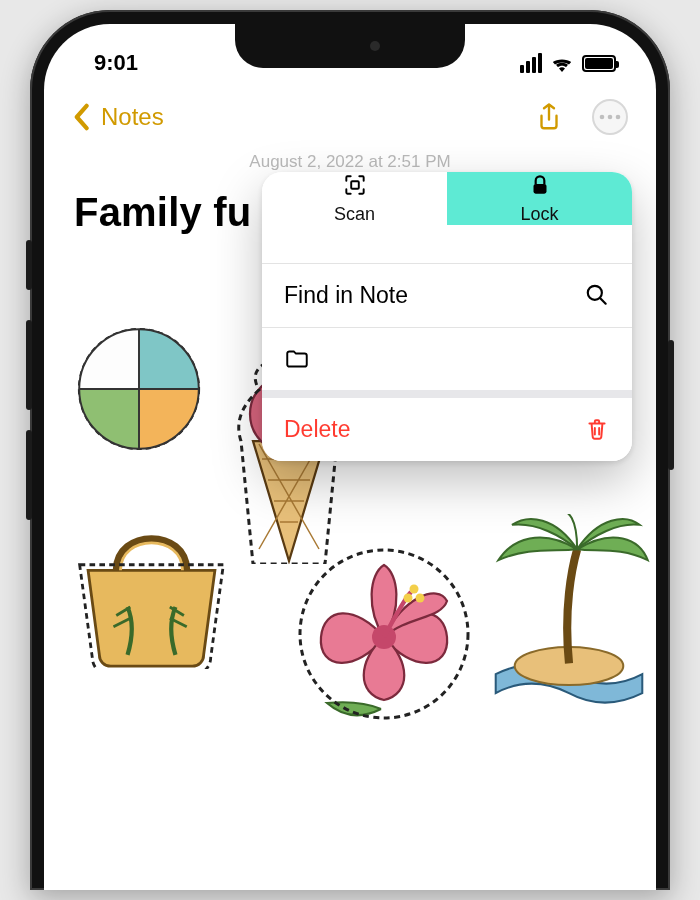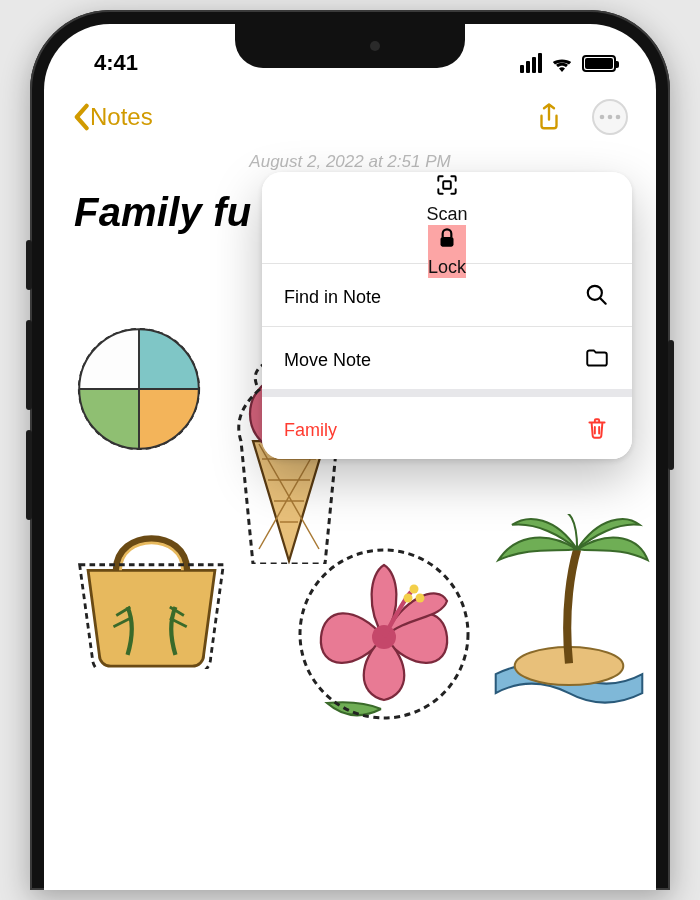--- a/index.html
+++ b/index.html
@@ -43,53 +43,53 @@
   .cell-bars span:nth-child(3){height:16px} .cell-bars span:nth-child(4){height:20px}
   .wifi-icon { width:24px; height:18px; }
   .battery { width:34px; height:17px; border:2px solid #000; border-radius:4px; position:relative; }
   .battery::after { content:""; position:absolute; right:-5px; top:4px; width:3px; height:7px; background:#000; border-radius:0 2px 2px 0;}
   .battery .fill { position:absolute; left:1px; top:1px; bottom:1px; right:1px; background:#000; border-radius:2px;}
   .nav-bar {
     position:absolute; top:64px; left:0; right:0; height:58px;
     display:flex; align-items:center; justify-content:space-between;
     padding:0 28px;
   }
-  .back { display:flex; align-items:center; gap:0; color:#d19a00; font-size:24px; }
+  .back { display:flex; align-items:center; gap:11px; color:#d19a00; font-size:24px; }
   .back svg { width:18px; height:28px; }
   .nav-right { display:flex; align-items:center; gap:28px; }
   .nav-icon { width:30px; height:30px; color:#d19a00; }
   .more-btn { width:36px; height:36px; border-radius:50%; border:2px solid #d8d8d8; display:flex; align-items:center; justify-content:center; color:#bfbfbf; background:rgba(240,240,240,.6);}
-  .content { position:absolute; top:128px; left:0; right:0; bottom:0; padding:0 30px;font-style:italic; }
+  .content { position:absolute; top:128px; left:0; right:0; bottom:0; padding:0 30px; }
   .dateline { text-align:center; color:#b9b9b9; font-size:17px; margin-top:0; }
   .title { font-size:40px; font-weight:700; margin-top:18px; letter-spacing:.2px;}
   .body { font-size:23px; margin-top:8px; line-height:1.35; color:#111;}
   .stickers { position:relative; margin-top:40px; height:420px; }
   .sticker { position:absolute; }
   
   .menu {
     position:absolute; top:148px; right:24px; width:370px;
     background:rgba(248,248,248,.92);
     border-radius:20px;
     box-shadow: 0 20px 50px rgba(0,0,0,.25), 0 2px 6px rgba(0,0,0,.12);
     backdrop-filter: blur(10px);
     overflow:hidden; z-index:60;
   }
   .menu-top {
-    display:flex; align-items:center; height:92px;
-    background:#fff; border-bottom:1px solid #e3e3e3;flex-direction:column;
+    display:flex; align-items:flex-start; height:92px;
+    background:#fff; border-bottom:1px solid #e3e3e3;
   }
   .menu-top .seg {
     flex:1; display:flex; flex-direction:column; align-items:center; justify-content:center;
     gap:6px; font-size:18px; color:#111;
   }
-  .menu-top .seg.selected { background:#fca5a5; }
+  .menu-top .seg.selected { background:#5eead4; }
   .menu-top .seg svg { width:26px; height:26px; }
   .menu-row {
-    display:flex; align-items:flex-end; justify-content:space-between;
-    padding:18px 22px; font-size:18px; border-top:1px solid #e3e3e3;
+    display:flex; align-items:flex-start; justify-content:space-between;
+    padding:18px 22px; font-size:23px; border-top:1px solid #e3e3e3;
   }
   .menu-row:first-of-type { border-top:none; }
   .menu-row svg { width:26px; height:26px; }
   .menu-row.destructive { color:#ff3b30; border-top:8px solid #e7e7ea; }
   .menu-row.destructive svg { color:#ff3b30; }
   .menu-list { background:#fff; }
   .dimmer { position:absolute; inset:0; background:rgba(255,255,255,.0); z-index:55; }
 </style>
 </head>
 <body>
@@ -97,21 +97,21 @@
 <div class="stage">
   <div class="phone">
     <div class="side-btn sb1"></div>
     <div class="side-btn sb2"></div>
     <div class="side-btn sb3"></div>
     <div class="side-btn sb4"></div>
     <div class="screen">
       <div class="notch"></div>
 
       <div class="status-bar">
-        <div>4:41</div>
+        <div>9:01</div>
         <div class="status-right">
           <div class="cell-bars">
               <span></span>
               <span></span>
               <span></span>
               <span></span>
             </div>
           <svg class="wifi-icon" viewBox="0 0 24 18">
               <path fill="#000" d="M12 18l-3-3.6c1.7-1.6 4.3-1.6 6 0L12 18zM5 10.6l-2.2-2.6C6.7 4.5 17.3 4.5 21.2 8l-2.2 2.6C15.5 7.8 8.5 7.8 5 10.6z"></path>
               <path fill="#000" d="M8 13.2l-2-2.4c3.2-2.8 8.8-2.8 12 0l-2 2.4c-2.2-2-5.8-2-8 0z"></path>
@@ -233,27 +233,26 @@
         </div>
         <div class="menu-list">
           <div class="menu-row">
             <span>Find in Note</span>
             <svg viewBox="0 0 24 24">
                 <circle cx="10" cy="10" r="6.5" fill="none" stroke="#000" stroke-width="2"></circle>
                 <path d="M15 15l5 5" stroke="#000" stroke-width="2" stroke-linecap="round"></path>
               </svg>
           </div>
           <div class="menu-row">
-            <span>Move Note</span>
             <svg viewBox="0 0 24 24">
                 <path d="M3 7a2 2 0 0 1 2-2h4l2 2h8a2 2 0 0 1 2 2v8a2 2 0 0 1-2 2H5a2 2 0 0 1-2-2Z" fill="none" stroke="#000" stroke-width="1.8"></path>
               </svg>
           </div>
           <div class="menu-row destructive">
-            <span>Family</span>
+            <span>Delete</span>
             <svg viewBox="0 0 24 24">
                 <path d="M5 7h14M10 7V5a1 1 0 0 1 1-1h2a1 1 0 0 1 1 1v2M7 7l1 12a2 2 0 0 0 2 2h4a2 2 0 0 0 2-2l1-12M10 11v6M14 11v6" fill="none" stroke="currentColor" stroke-width="1.8" stroke-linecap="round"></path>
               </svg>
           </div>
         </div>
       </div>
 
     </div>
   </div>
 </div>

